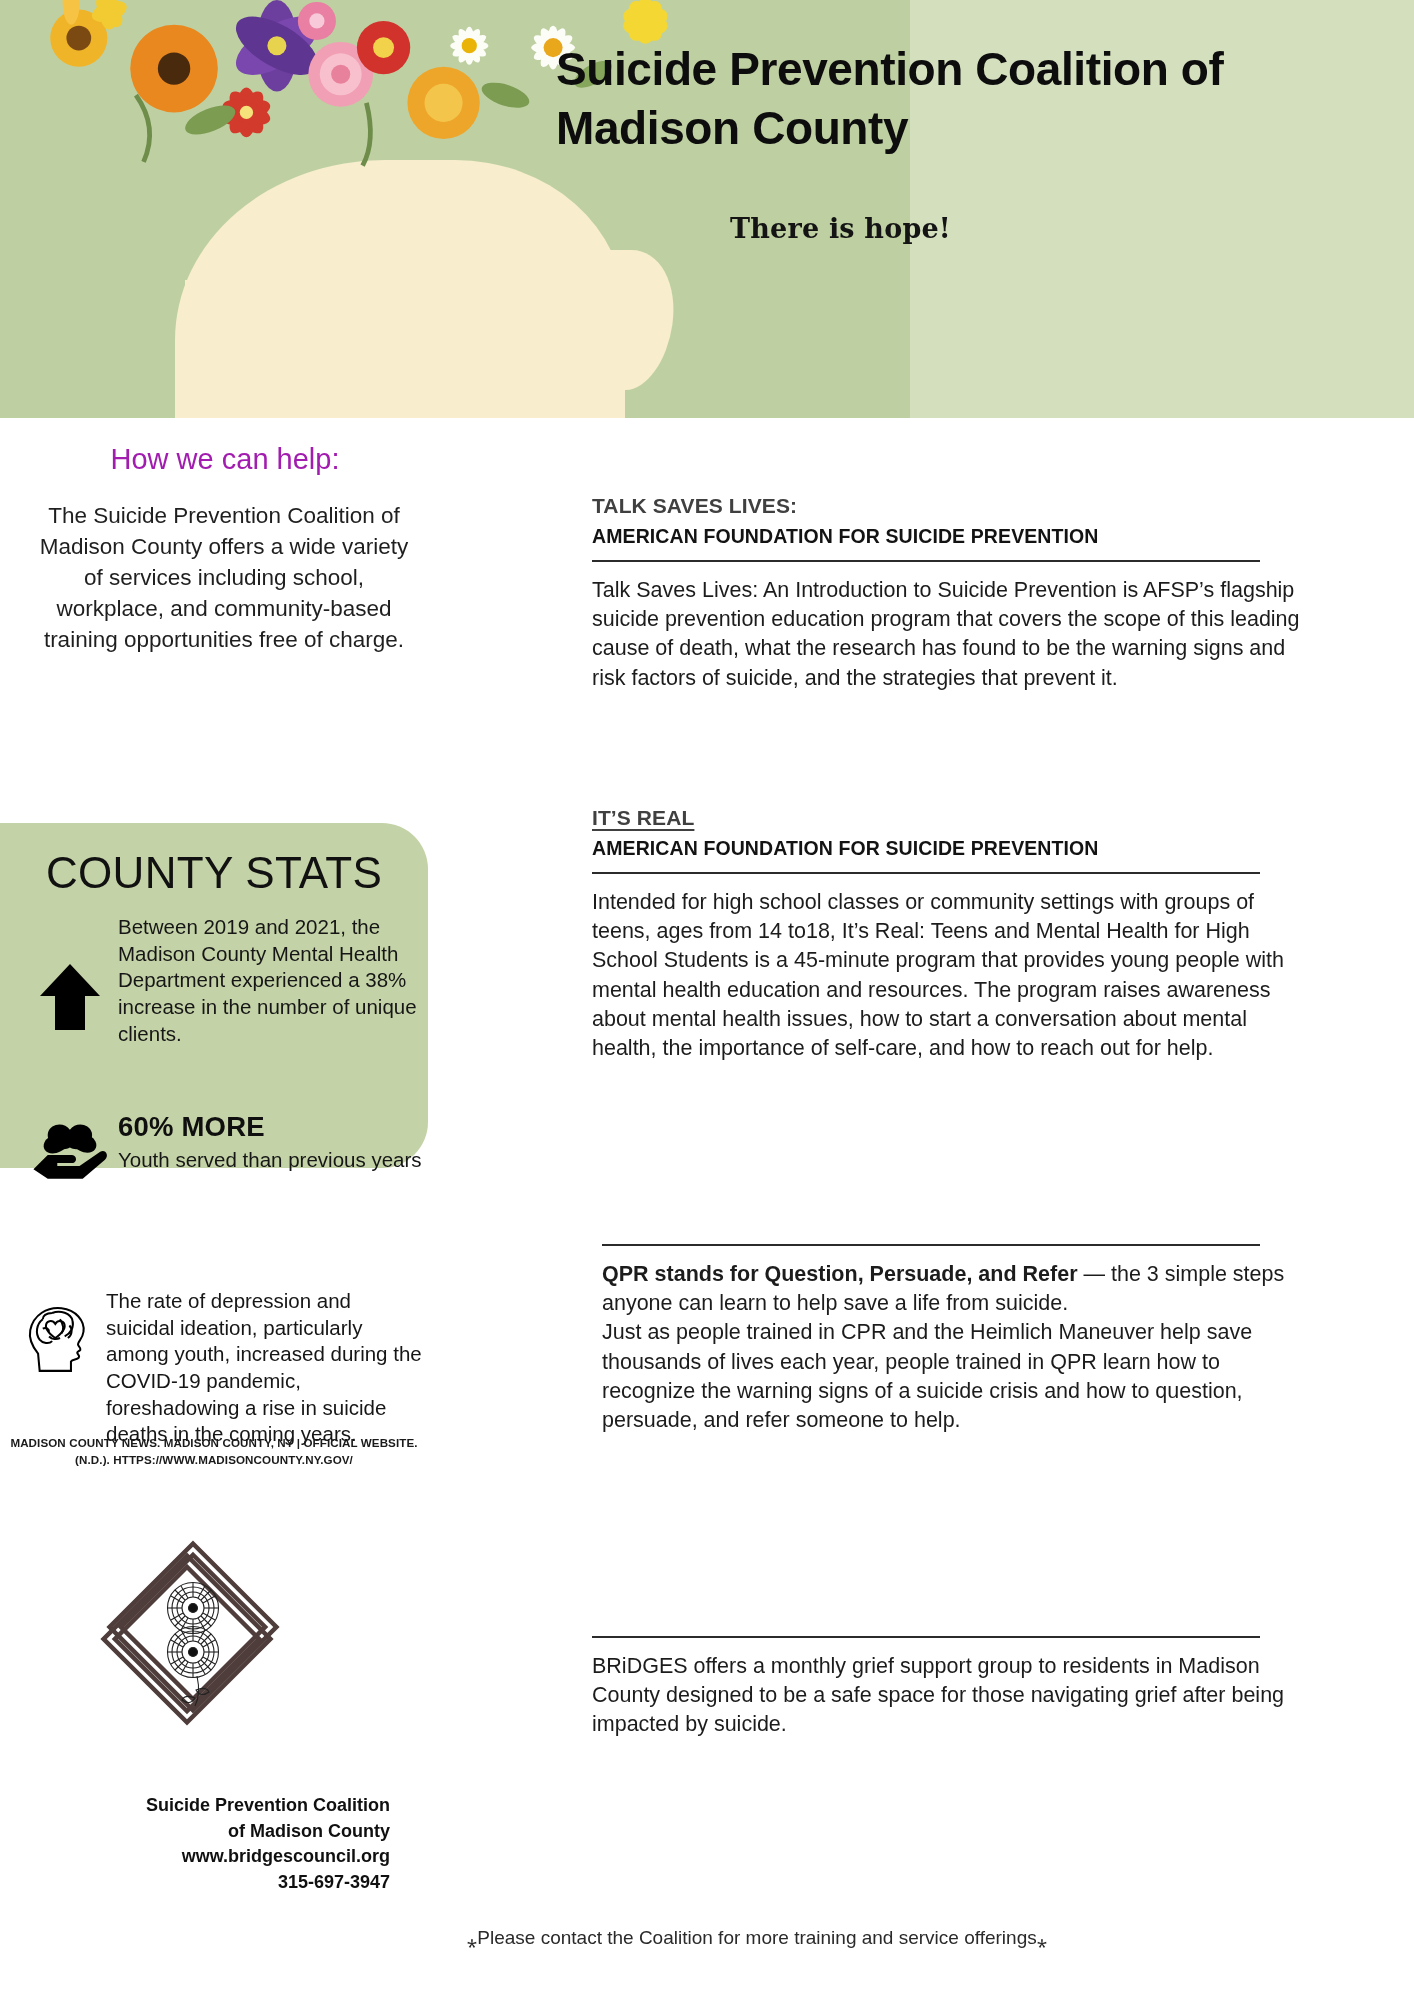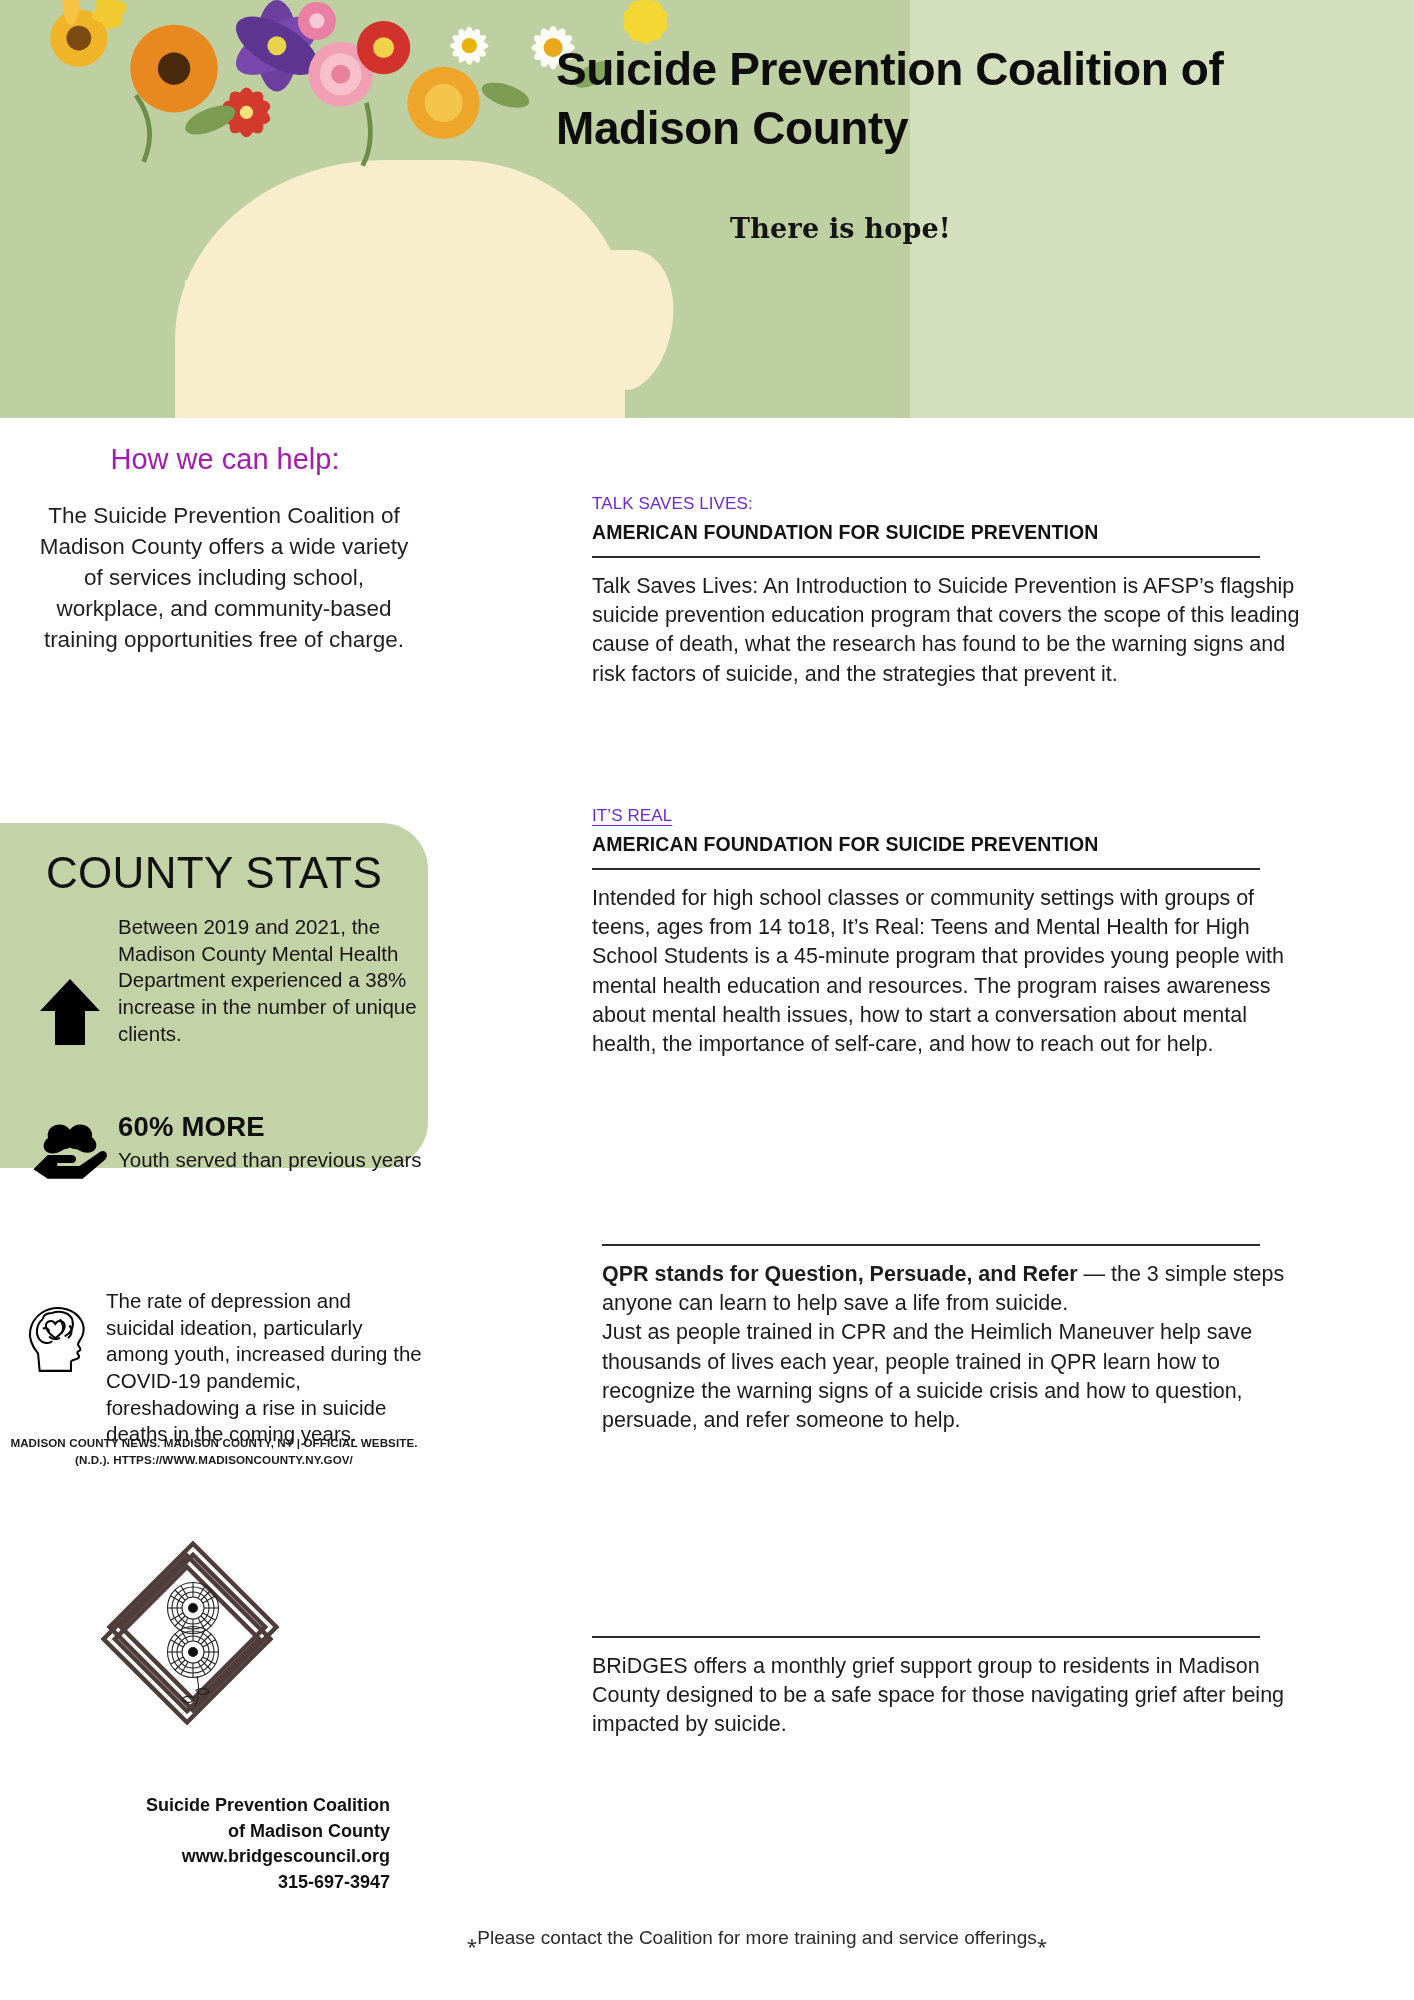--- a/index.html
+++ b/index.html
@@ -90,21 +90,21 @@
   }
 
   .logo-wrap{position:absolute;left:96px;top:1540px;width:200px;height:190px;}
   .brand{
     position:absolute;left:10px;top:1793px;width:380px;text-align:right;
     font-size:18px;font-weight:bold;line-height:1.42;color:#101010;
   }
 
   
   .prog{position:absolute;left:0;}
-  .prog-h1{font-size:17px;font-weight:normal;letter-spacing:.1px;color:#6d28d9;}
+  .prog-h1{font-size:21px;font-weight:bold;letter-spacing:.1px;color:#404040;}
   .prog-h2{font-size:19.5px;font-weight:bold;letter-spacing:.1px;color:#131313;margin-top:7px;}
   .u{text-decoration:underline;text-underline-offset:4px;margin-top:28px;}
   .rule{height:2px;background:#2b2b2b;margin-top:12px;}
   .prog-body{font-size:21.5px;line-height:1.36;color:#1c1c1c;margin-top:14px;}
   .bld{font-weight:bold;}
 
   .footnote{
     position:absolute;left:462px;top:1925px;width:590px;text-align:center;
     font-size:19px;line-height:1.38;color:#2a2a2a;
   }
@@ -228,21 +228,21 @@
   <div class="hdr-tagline">There is hope!</div>
 </div>
 
 <div class="help-title">How we can help:</div>
 <div class="help-body">The Suicide Prevention Coalition of Madison County offers a wide variety of services including school, workplace, and community-based training opportunities free of charge.</div>
 
 <div class="stats-panel"></div>
 <div class="stats-title">COUNTY STATS</div>
 
 <div class="stat-row" style="left:22px;top:914px;width:400px;">
-  <div style="display:flex;align-items:flex-end;">
+  <div style="display:flex;align-items:center;">
     <div style="width:96px;flex:0 0 96px;padding-top:32px;display:flex;justify-content:center;">
       <svg class="icon-arrow" viewBox="0 0 64 70">
         <path d="M32 2 L62 34 L47 34 L47 68 L17 68 L17 34 L2 34 Z" fill="#000"></path>
       </svg>
     </div>
     <div class="stat-text" style="width:304px;">Between 2019 and 2021, the Madison County Mental Health Department experienced a 38% increase in the number of unique clients.</div>
   </div>
 </div>
 
 <div class="stat-row" style="left:22px;top:1110px;width:400px;">

